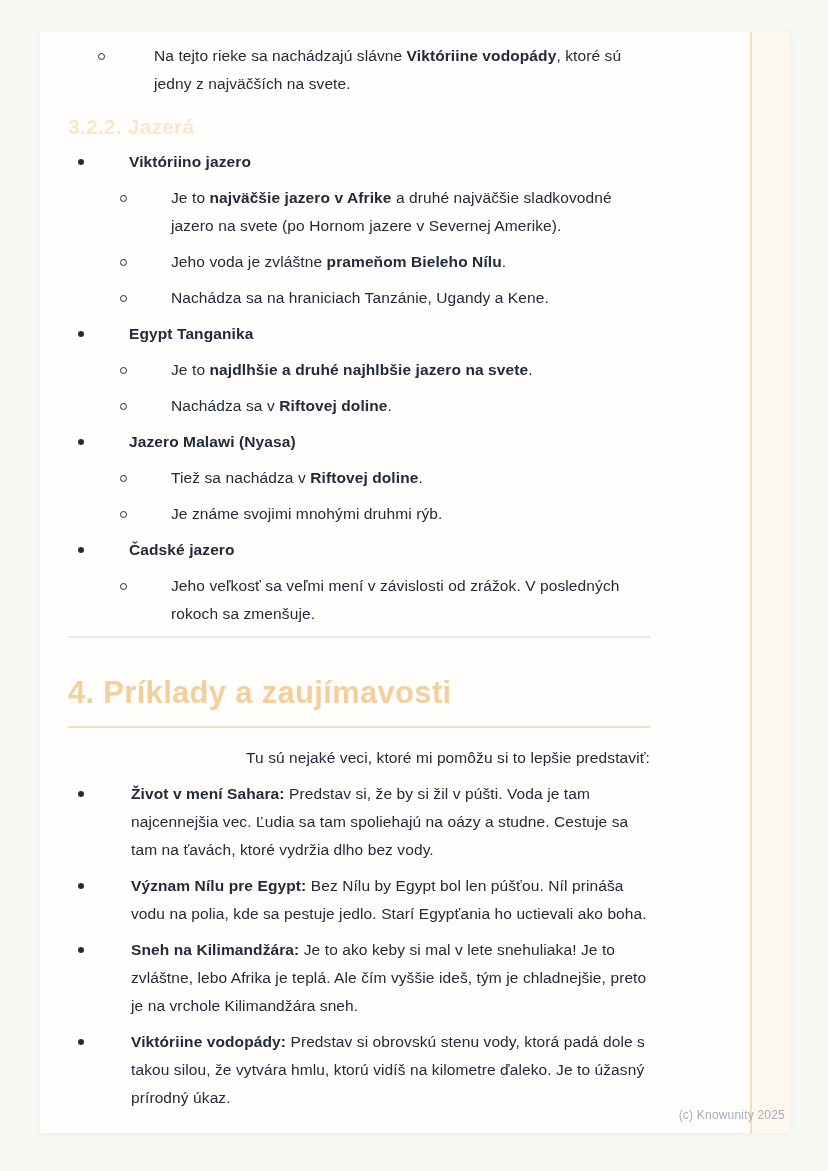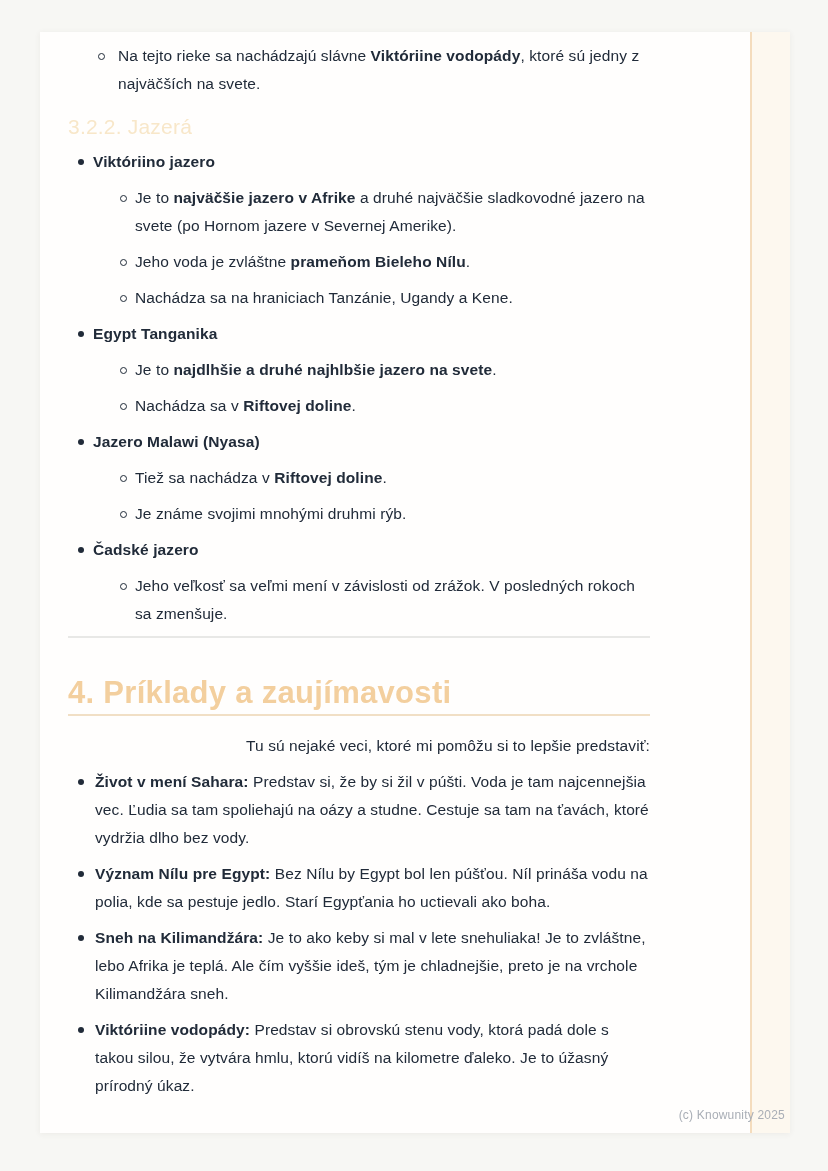--- a/index.html
+++ b/index.html
@@ -20,45 +20,45 @@
     z-index:1;
   }
   .content{
     position:relative;z-index:1;
     width:582px;padding:10px 0 0 28px;
     color:var(--text,#212b39);
     font-size:15.5px;line-height:28px;
     letter-spacing:.1px;
   }
   .b{font-weight:bold;}
-  .li-row{display:flex;align-items:flex-start;margin-top:8px;}
+  .li-row{display:flex;align-items:flex-start;margin-top:8px;gap:36px;}
   .intro-row{margin-top:0;}
   .mcol{flex:none;display:flex;}
   .intro-row .mcol{width:20px;margin-left:30px;}
   .top-row  .mcol{width:15px;margin-left:10px;}
   .sub-row  .mcol{width:15px;margin-left:52px;}
   .ex-row   .mcol{width:17px;margin-left:10px;}
   .marker{display:inline-block;margin-top:11px;}
   .dot{width:6px;height:6px;border-radius:50%;background:var(--text,#212b39);}
   .circle{width:5px;height:5px;border-radius:50%;border:1.6px solid var(--text,#212b39);background:transparent;}
   .ptext{flex:1;min-width:0;}
   h3{
-    font-size:21px;line-height:26px;font-weight:400;letter-spacing:.2px;
+    font-size:21px;line-height:26px;font-weight:700;letter-spacing:.2px;
     color:var(--subheading_accent,#f8e7c9);
     margin:16px 0 0 0;
   }
   #lakes-list{margin-top:4px;}
   hr.divider{
     border:none;border-top:2px solid var(--divider,#e8e8e6);
     margin:8px 0 0 0;width:582px;
   }
   h2{
     font-size:31px;line-height:34px;font-weight:800;letter-spacing:.3px;
     color:var(--heading_accent,#f3cf9e);
-    margin:38px 0 0 0;padding-bottom:4px;
+    margin:38px 0 0 0;padding-bottom:16px;
     border-bottom:2px solid var(--underline,#f1dfc5);
   }
   .intro-p{margin:16px 0 0 0;text-align:right;}
   .copyright{
     position:absolute;right:5px;top:1076px;z-index:2;
     font-size:12px;line-height:14px;letter-spacing:.2px;
     color:var(--copyright,#a9aeb6);
   }
 </style>
 </head>

